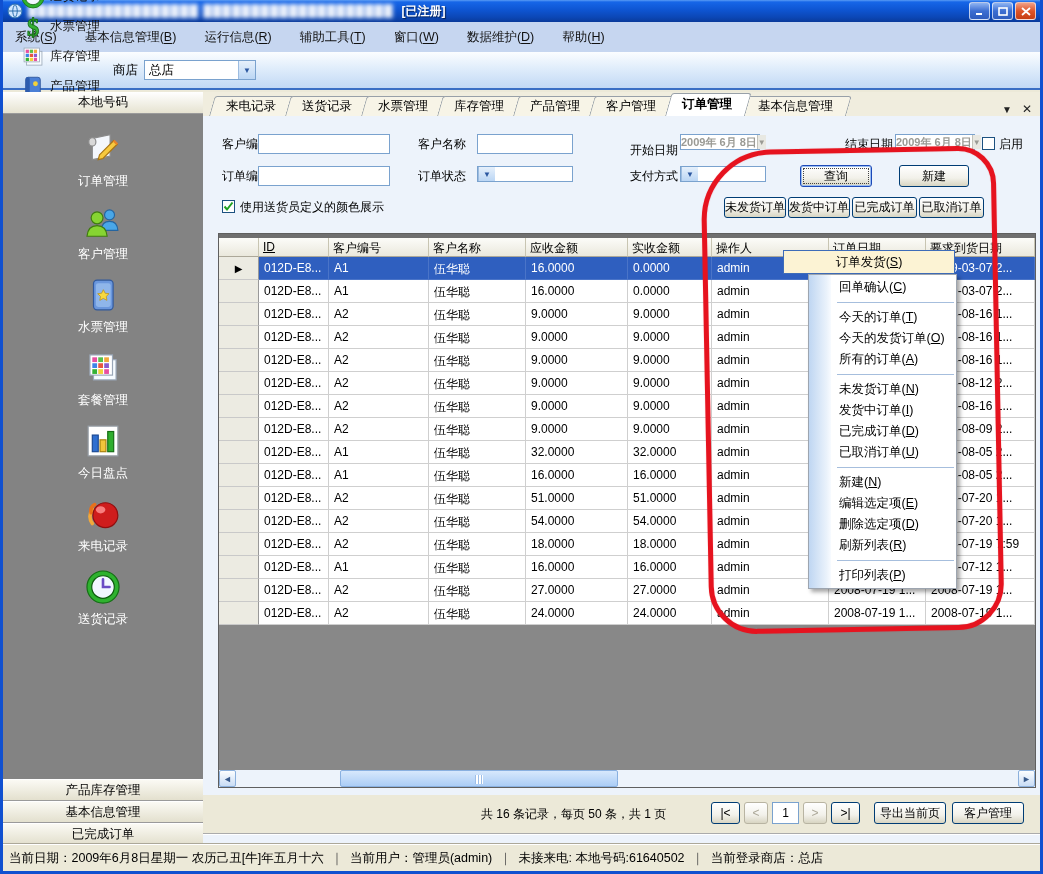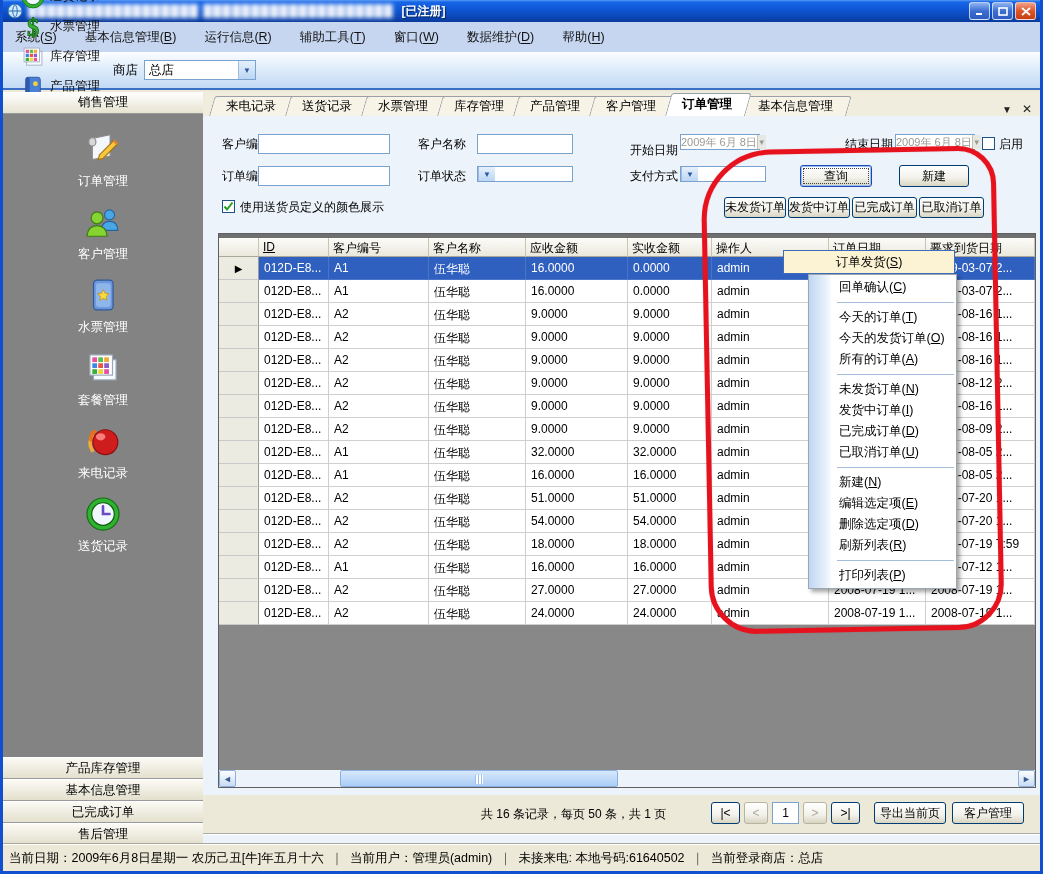--- a/index.html
+++ b/index.html
@@ -60,21 +60,21 @@
   .tab{position:relative;height:20px;display:flex;align-items:center;padding:0 13px 0 17px;font-size:12.5px;color:#000;margin-right:-4px;}
   .tab::before{content:'';position:absolute;inset:0;transform:skewX(-16deg);transform-origin:100% 100%;
     background:#F7F4E7;border:1px solid #98A0A8;border-bottom:none;border-radius:3px 3px 0 0;}
   .tab span{position:relative;}
   .tab.active{height:23px;font-weight:bold;z-index:2;}
   .tab.active::before{background:#FFFFFF;}
   #tab-tools{margin-left:auto;display:flex;align-items:center;gap:10px;padding-right:8px;color:#222;font-size:10px;}
   
   .flabel{position:absolute;height:20px;line-height:20px;color:#000;}
   .txt{position:absolute;height:20px;background:#fff;border:1px solid #7AA2CE;box-sizing:border-box;}
-  .combo-abs{position:absolute;height:16px;}
+  .combo-abs{position:absolute;height:16px;font-weight:bold;}
   .datebox .val{font-size:11px;color:#9a9a94;white-space:nowrap;}
   .xpbtn{position:absolute;height:22px;box-sizing:border-box;border:1px solid #003C74;border-radius:3px;
     background:linear-gradient(180deg,#FFFFFF,#F2F1EA 60%,#D8D5C2);display:flex;align-items:center;justify-content:center;
     font-size:12px;color:#000;}
   .xpbtn.focus{border:1px solid #1C49B8;box-shadow:0 0 0 1px #9ABDF2 inset;outline:1px dotted #444;outline-offset:-4px;}
   .checkbox{position:absolute;width:13px;height:13px;background:#fff;border:1px solid #1C5180;box-sizing:border-box;}
   .checkbox svg{width:11px;height:11px;display:block;margin:0 auto;}
   
   #grid{position:absolute;left:15px;top:141px;width:818px;height:555px;background:#888888;border:1px solid #5f5f5f;box-sizing:border-box;}
   #grid-topstrip{height:4px;background:#6F6F6F;}
@@ -277,21 +277,21 @@
         <span class="val">总店</span>
         <span class="combo-arrow">▼</span>
       </div>
     </div>
   </div>
 
   <div id="main">
 
     <div id="sidebar">
       <div id="side-group-header">
-        <span>销售管理</span>
+        <span>本地号码</span>
       </div>
       <div id="side-items">
           <div class="side-item">
             <span class="ic" style="width:38px;height:38px">
               <svg viewBox="0 0 32 32">
                 <path d="M7 7 L22 4 L22 22 L7 25 Z" fill="#f4f7fc" stroke="#8b8b8b"></path>
                 <ellipse cx="7" cy="10" rx="3" ry="3.5" fill="#d8d8d8" stroke="#8b8b8b"></ellipse>
                 <path d="M13 21 L25 9 L28 12 L16 24 L12 25 Z" fill="#f7c93e" stroke="#a87414"></path>
                 <path d="M25 9 L28 12" stroke="#e8832a" stroke-width="2"></path>
               </svg>
@@ -333,20 +333,31 @@
                 <rect x="7" y="17" width="4" height="4" fill="#35b135"></rect>
                 <rect x="12" y="17" width="4" height="4" fill="#f2d23b"></rect>
                 <rect x="17" y="17" width="4" height="4" fill="#e84fa0"></rect>
               </svg>
             </span>
             <span>套餐管理</span>
           </div>
           <div class="side-item">
             <span class="ic" style="width:38px;height:38px">
               <svg viewBox="0 0 32 32">
+                <rect x="3.5" y="3.5" width="25" height="25" fill="#fff" stroke="#98a0a8"></rect>
+                <rect x="7" y="11" width="5" height="14" fill="#2f6fd0" stroke="#1c4a94"></rect>
+                <rect x="13.5" y="15" width="5" height="10" fill="#f2c53b" stroke="#a8820f"></rect>
+                <rect x="20" y="8" width="5" height="17" fill="#2fae2f" stroke="#156e15"></rect>
+              </svg>
+            </span>
+            <span>今日盘点</span>
+          </div>
+          <div class="side-item">
+            <span class="ic" style="width:38px;height:38px">
+              <svg viewBox="0 0 32 32">
                 <path d="M7 12 Q3 18 7 24" fill="none" stroke="#f2a93b" stroke-width="3" stroke-linecap="round"></path>
                 <path d="M9 8 Q5 10 6 15" fill="none" stroke="#e8701a" stroke-width="3" stroke-linecap="round"></path>
                 <circle cx="18" cy="17" r="10.5" fill="#cf1d1d" stroke="#8f0f0f"></circle>
                 <ellipse cx="14" cy="12.5" rx="4" ry="3" fill="#ff8f8f" opacity=".85"></ellipse>
               </svg>
             </span>
             <span>来电记录</span>
           </div>
           <div class="side-item">
             <span class="ic" style="width:38px;height:38px">
@@ -361,23 +372,20 @@
         </div>
       <div id="side-groups">
           <div class="side-group-btn">
             <span>产品库存管理</span>
           </div>
           <div class="side-group-btn">
             <span>基本信息管理</span>
           </div>
           <div class="side-group-btn">
             <span>已完成订单</span>
-          </div>
-          <div class="side-group-btn">
-            <span>售后管理</span>
           </div>
         </div>
     </div>
 
     <div id="content">
       <div id="tabstrip">
         <div id="tabs-holder" style="display:flex;align-items:flex-end;">
             <div class="tab">
               <span>来电记录</span>
             </div>

